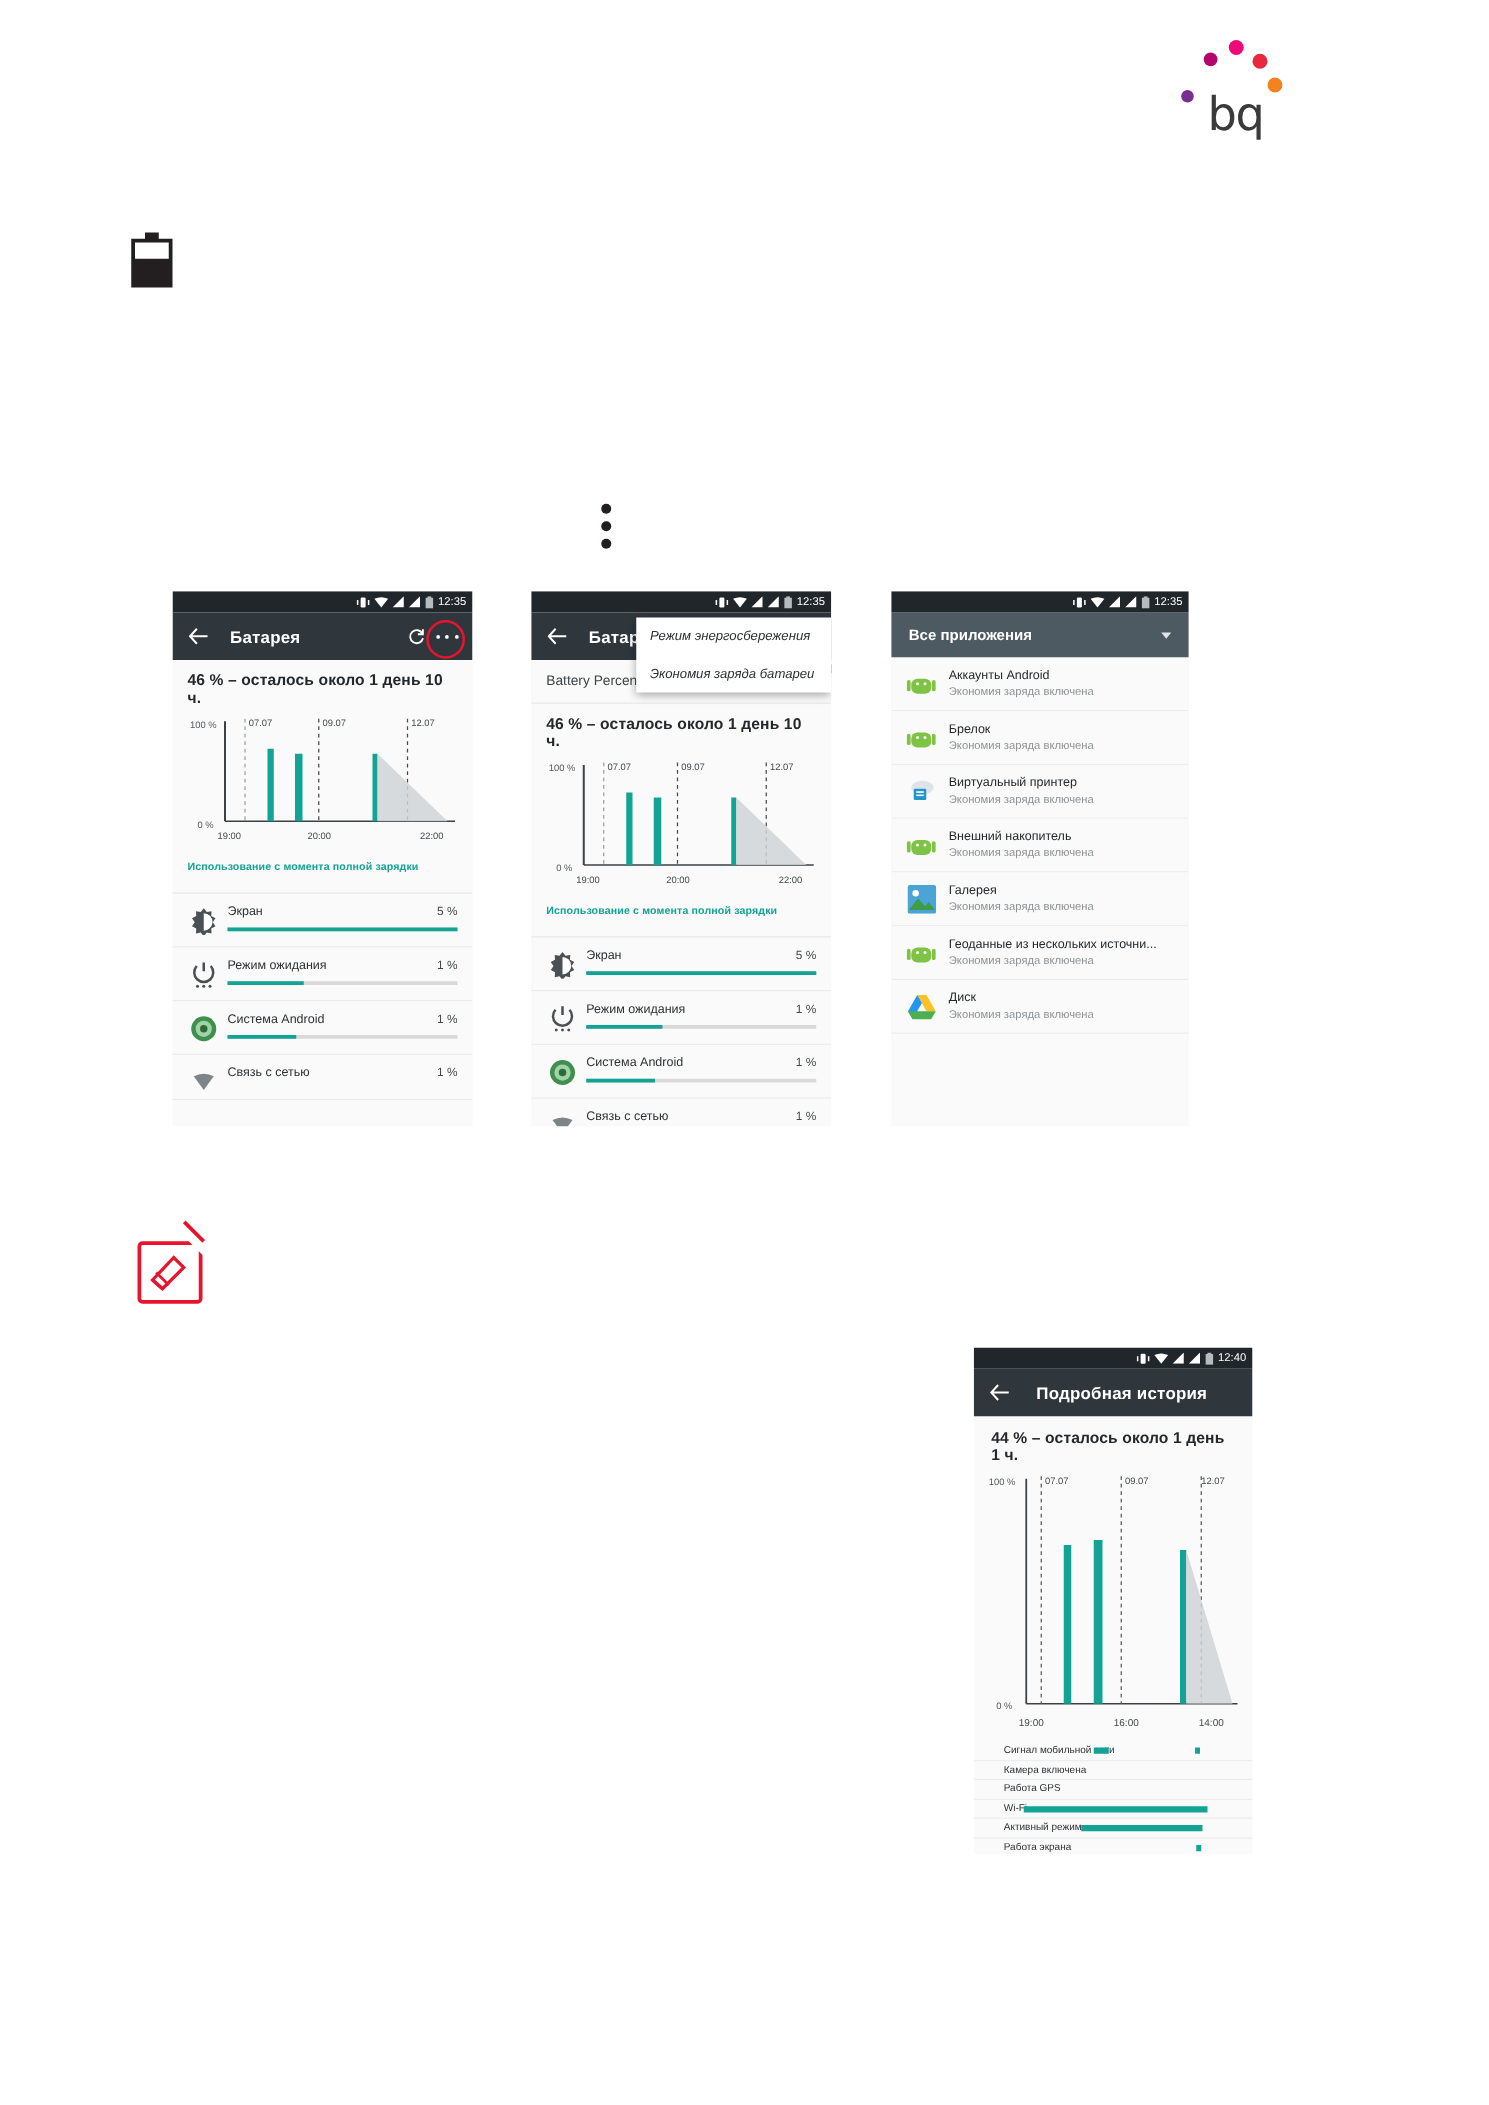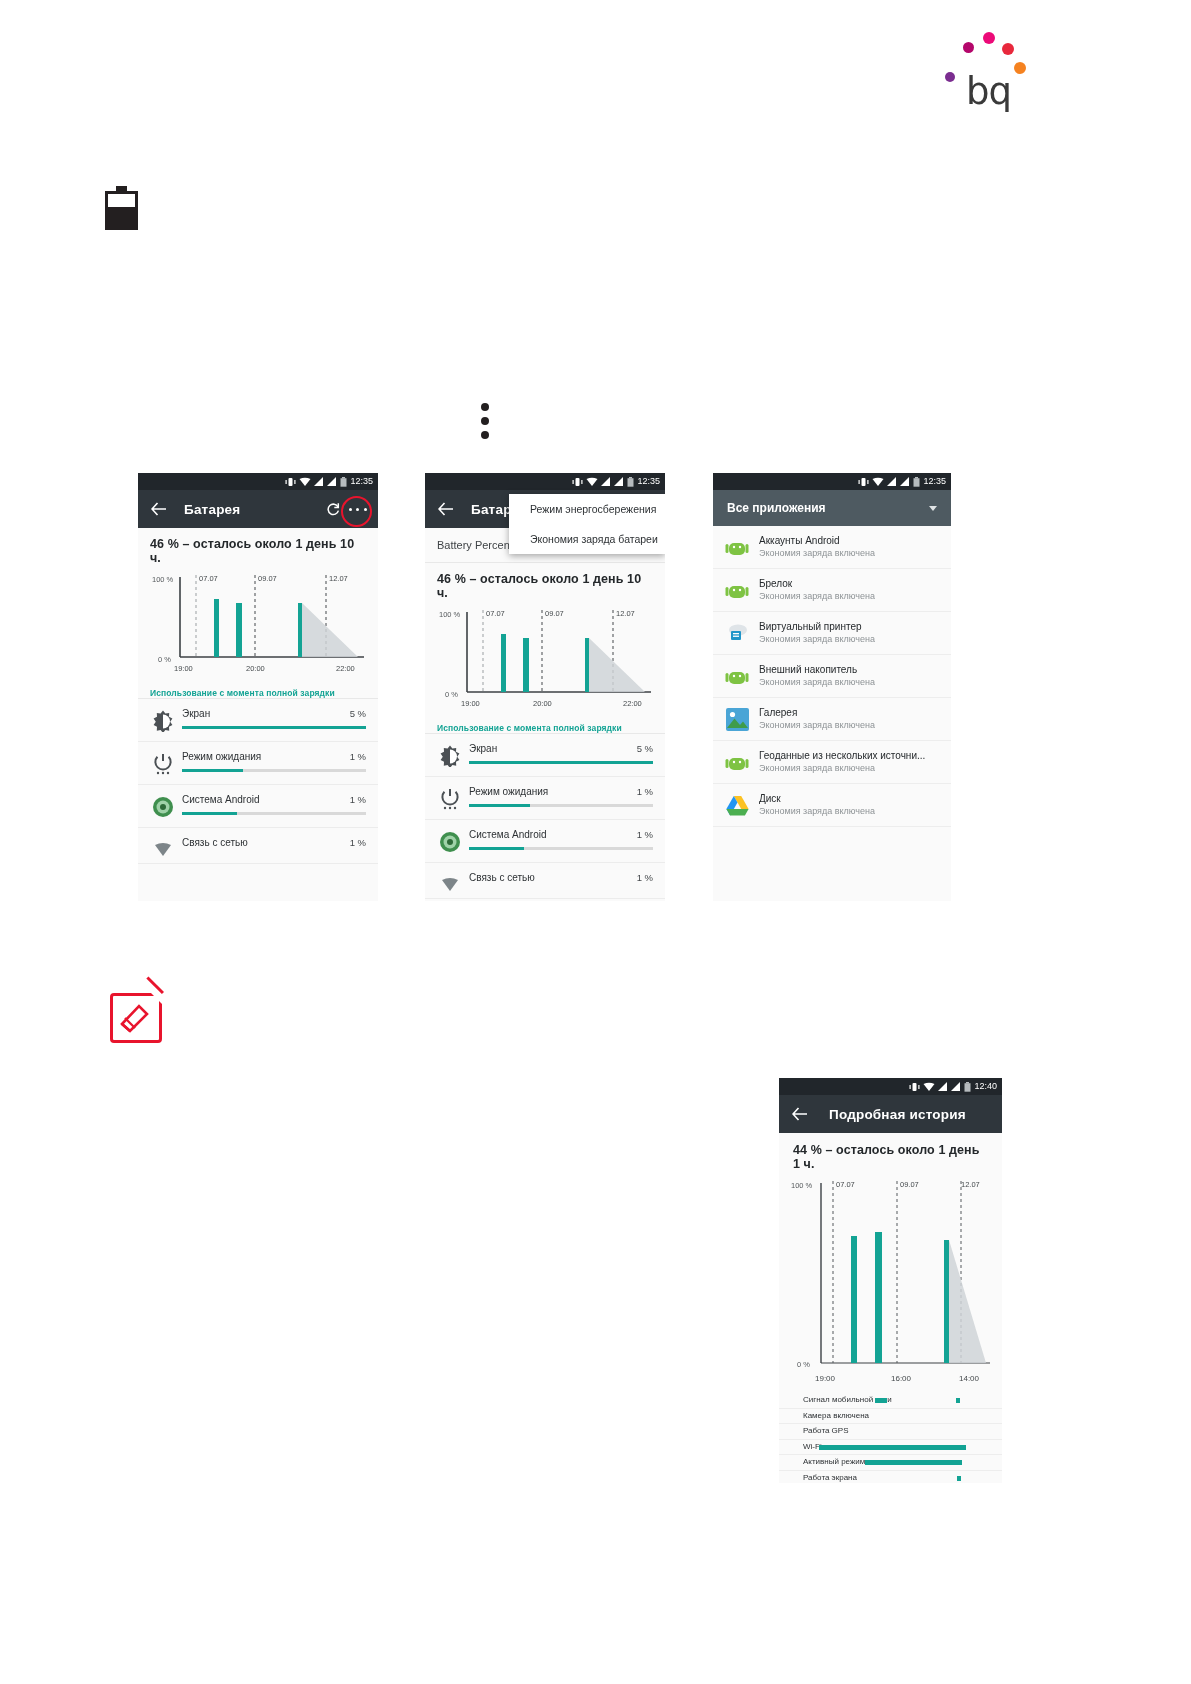--- a/index.html
+++ b/index.html
@@ -55,33 +55,33 @@
   
   .rowline{border-bottom:1px solid #e8e8e8;}
   .battpct{display:flex;align-items:center;justify-content:space-between;padding:10px 12px;background:#fafafa;}
   .battpct .lbl{font-size:11px;color:#3f4346;}
   .battpct .chk{width:12px;height:12px;border:1.5px solid #6b7075;}
 
   .summary{font-size:12.5px;color:#24282b;padding:9px 12px 4px;font-weight:bold;letter-spacing:.1px;}
 
   .chartwrap{position:relative;padding:0 12px 2px;}
 
-  .sectionhdr{font-size:8.5px;color:#13a394;font-weight:bold;padding:9px 12px 0;letter-spacing:.1px;}
+  .sectionhdr{font-size:8.5px;color:#13a394;font-weight:bold;padding:9px 12px 16px;letter-spacing:.1px;}
 
   .usage{display:flex;align-items:flex-start;padding:9px 12px 7px;border-bottom:1px solid #ececec;}
   .usage .ico{width:26px;height:26px;flex:0 0 26px;display:flex;align-items:center;justify-content:center;margin-right:6px;}
   .usage .mid{flex:1;}
   .usage .nm{font-size:10px;color:#2d3134;display:flex;justify-content:space-between;}
   .usage .pct{font-size:9.5px;color:#44484b;}
   .usage .bar{height:2.5px;background:#d9d9d9;margin-top:7px;position:relative;}
   .usage .bar b{position:absolute;left:0;top:0;bottom:0;background:#13a394;display:block;}
 
   
   .menu{position:absolute;background:#ffffff;box-shadow:0 2px 7px rgba(0,0,0,.35);z-index:9;}
-  .menu .mi{font-size:10.5px;color:#2d3134;padding:9px 21px;white-space:nowrap;}
+  .menu .mi{font-size:10.5px;color:#2d3134;padding:9px 11px;white-space:nowrap;font-style:italic;}
 
   
   .saverhdr{background:#4e5a61;color:#fff;display:flex;align-items:center;justify-content:space-between;padding:11px 14px;}
   .saverhdr .t{font-size:12px;font-weight:bold;}
   .caret{width:0;height:0;border-left:4px solid transparent;border-right:4px solid transparent;border-top:5px solid #dfe3e5;}
   .approw{display:flex;align-items:center;padding:8px 11px;border-bottom:1px solid #ededed;background:#fafafa;}
   .approw .ai{width:26px;height:26px;flex:0 0 26px;margin-right:9px;display:flex;align-items:center;justify-content:center;}
   .approw .an{font-size:10px;color:#25292c;line-height:13px;}
   .approw .as{font-size:9px;color:#8e9396;line-height:13px;}
 

